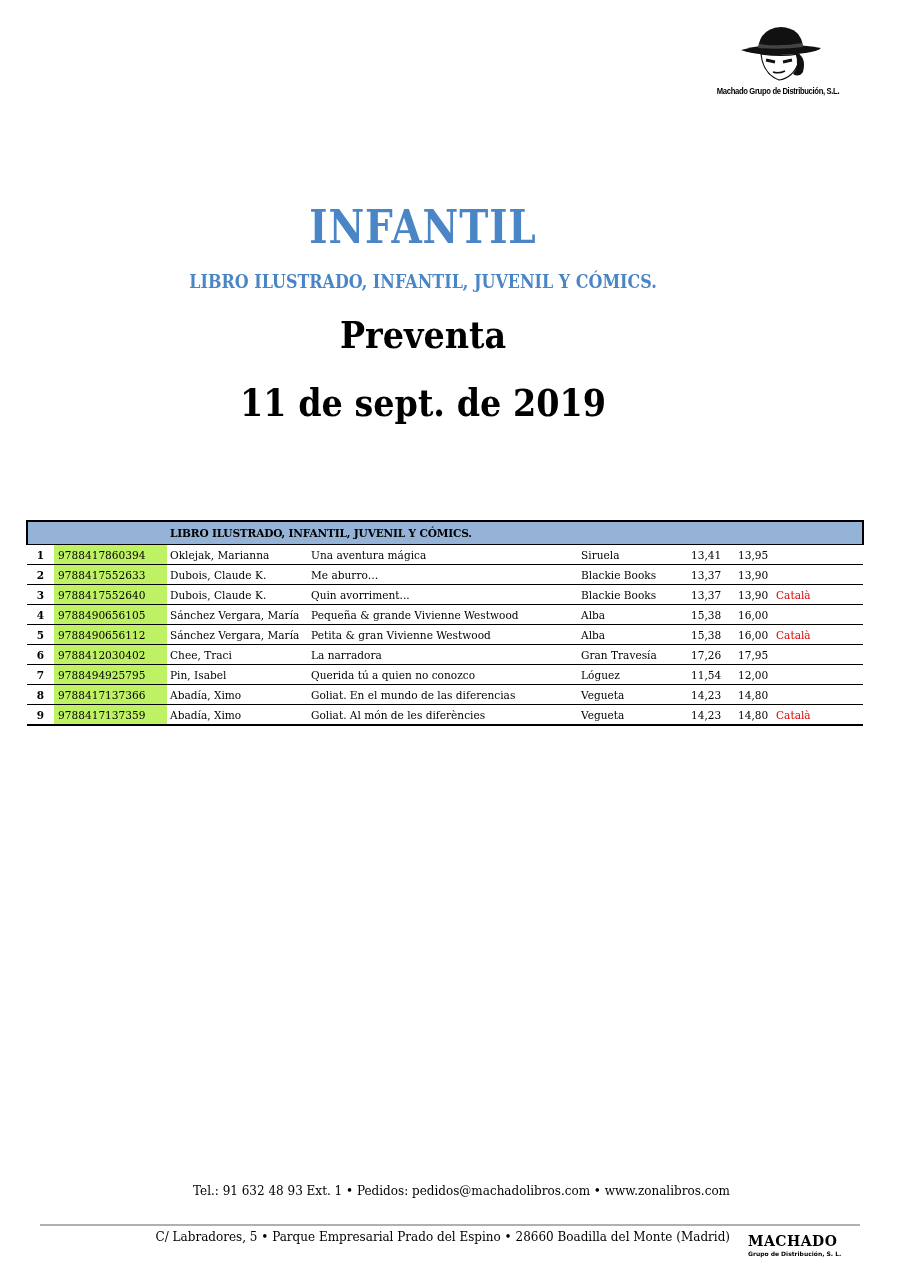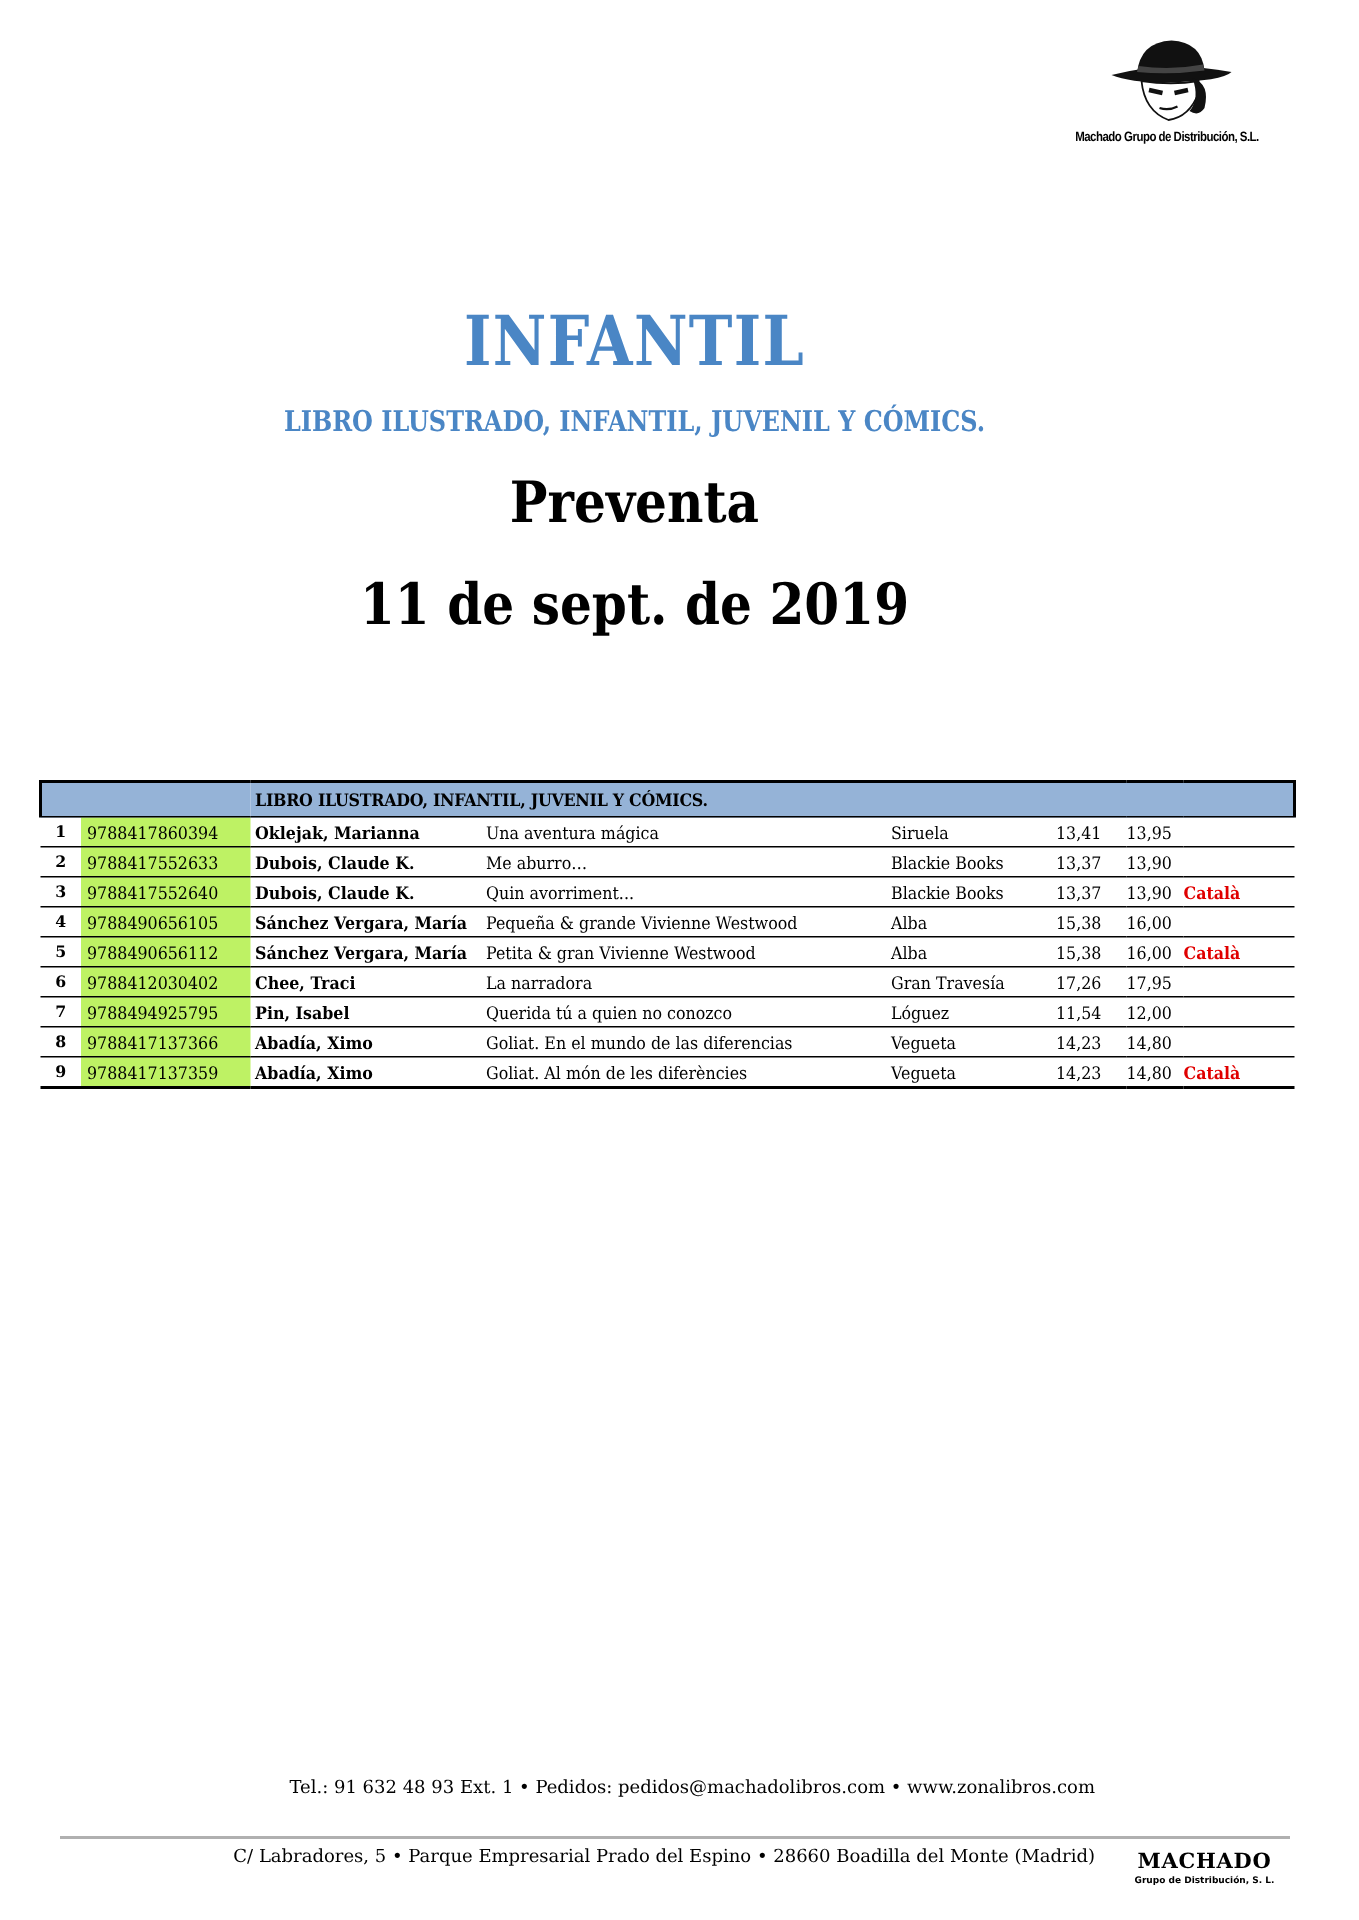--- a/index.html
+++ b/index.html
@@ -16,34 +16,34 @@
     .title-date { top: 380px; font-size: 38px; color: #000; transform: scaleX(0.88); }
 
     .catalog { position: absolute; left: 26px; top: 520px; width: 838px; border-collapse: collapse; font-family: "DejaVu Serif", serif; font-size: 11.5px; }
     .catalog .header-row td { background: #95b3d7; height: 20px; border-top: 2px solid #000; border-bottom: 1px solid #000; font-weight: bold; }
     .catalog .header-row td:first-child { border-left: 2px solid #000; }
     .catalog .header-row td:last-child { border-right: 2px solid #000; }
     .catalog .data-row td { height: 19px; border-bottom: 1px solid #000; white-space: nowrap; padding: 0; vertical-align: middle; }
     .catalog .data-row:last-child td { border-bottom: 2px solid #000; }
     .c-num { width: 24px; text-align: center; font-weight: bold; font-size: 10.5px; }
     .c-isbn { width: 108px; background: #bef264; padding-left: 4px !important; }
-    .c-author { width: 136px; padding-left: 3px !important; overflow: hidden; font-weight: bold; }
+    .c-author { width: 136px; padding-left: 3px !important; overflow: hidden; }
     .c-title { width: 270px; padding-left: 0; overflow: hidden; }
     .c-pub { width: 110px; text-decoration: underline; }
     .c-price1 { width: 47px; }
     .c-price2 { width: 38px; text-decoration: underline; }
-    .c-lang { color: #e00000; font-weight: bold; }
+    .c-lang { color: #e00000; font-weight: normal; }
     .header-label { padding-left: 3px; letter-spacing: -0.2px; }
     .cell-text { display: inline-block; transform: scaleX(0.92); transform-origin: left center; }
 
     .footer-rule { position: absolute; left: 40px; top: 1224px; width: 820px; height: 2px; background: #b0b0b0; }
     .footer-address { position: absolute; left: 60px; width: 670px; text-align: right; font-family: "DejaVu Serif", serif; font-size: 12px; white-space: nowrap; }
     .footer-line1 { top: 1230px; }
     .footer-line2 { top: 1184px; }
-    .footer-brand { position: absolute; left: 748px; top: 1233px; width: 110px; text-align: center; }
+    .footer-brand { position: absolute; left: 748px; top: 1233px; width: 110px; text-align: left; }
     .footer-brand-name { font-family: "DejaVu Serif", serif; font-weight: bold; font-size: 14px; letter-spacing: 0.5px; }
     .footer-brand-sub { font-family: "DejaVu Sans", sans-serif; font-weight: bold; font-size: 6px; margin-top: 1px; }
   </style>
 </head>
 <body>
 
 <div class="logo">
   <svg width="150" height="64" viewBox="0 0 150 64">
 
     <path d="M38 28 Q75 18 118 26 Q112 32 75 33 Q50 33 38 28 Z" fill="#111"></path>

